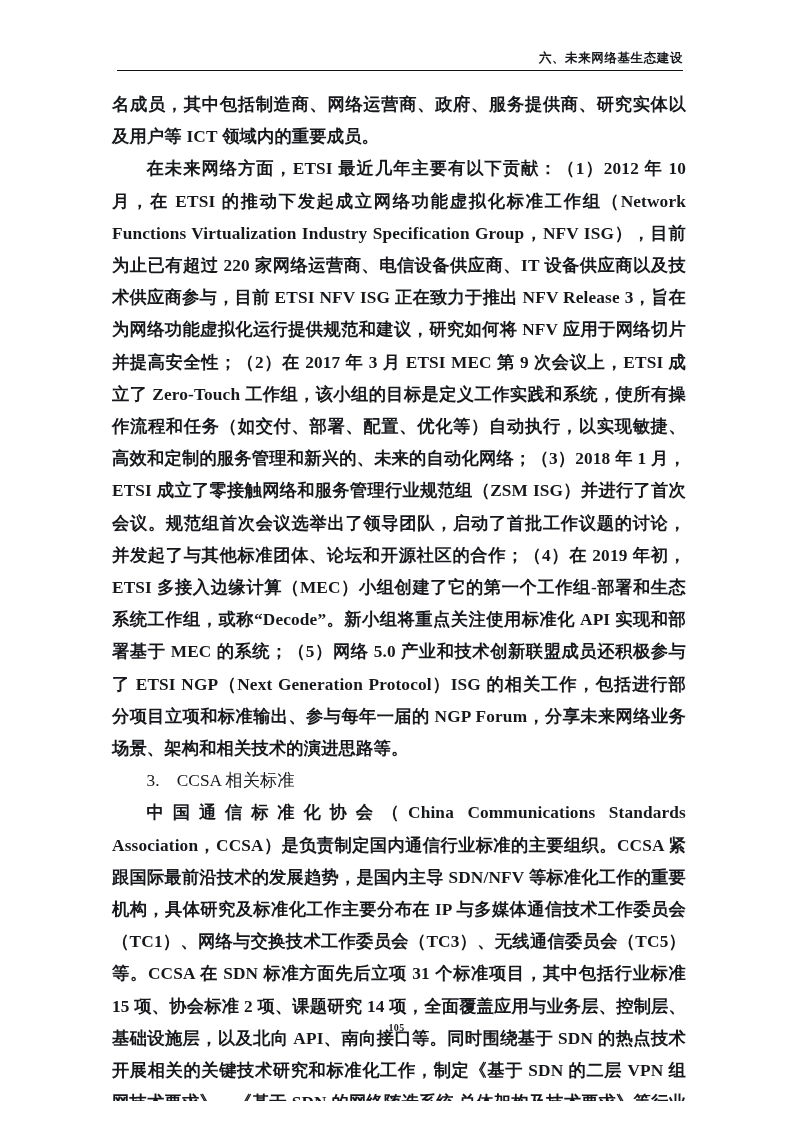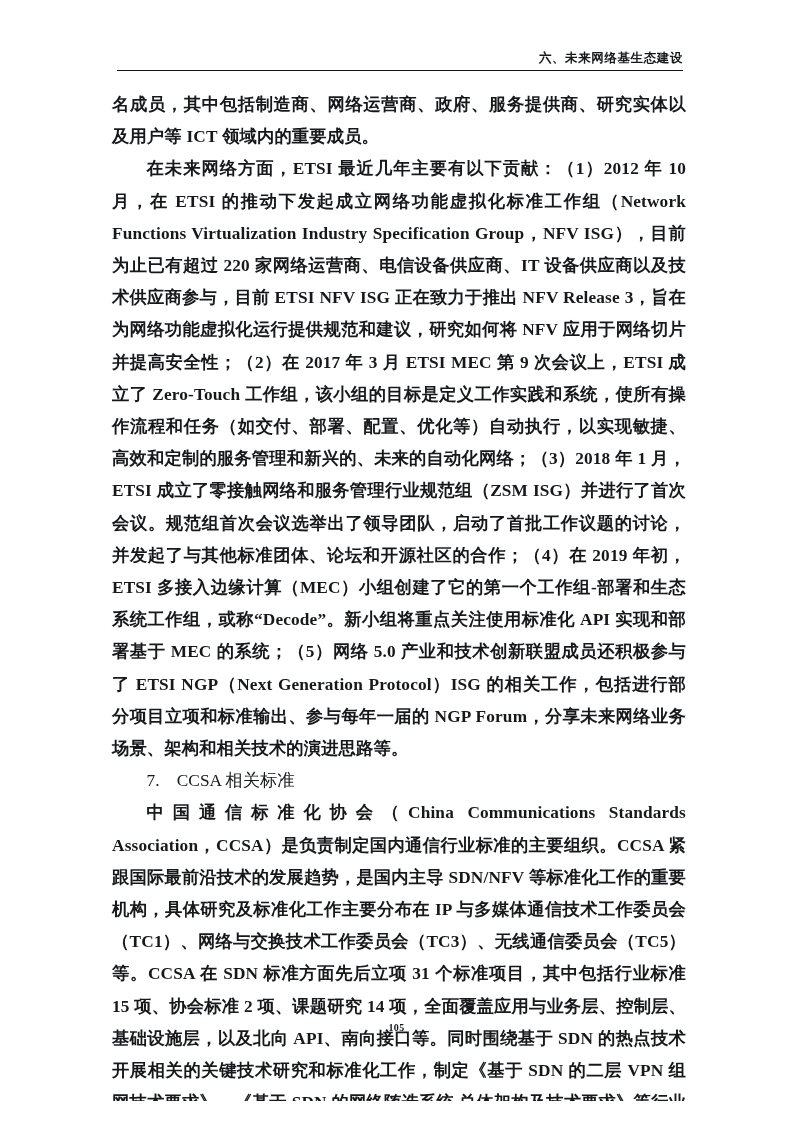--- a/index.html
+++ b/index.html
@@ -99,21 +99,21 @@
     <div class="header-title">六、未来网络基生态建设</div>
     <div class="header-rule"></div>
   </div>
 
   <div class="body-col">
 
     <p class="para">名成员，其中包括制造商、网络运营商、政府、服务提供商、研究实体以及用户等 ICT 领域内的重要成员。</p>
 
     <p class="para indent">在未来网络方面，ETSI 最近几年主要有以下贡献：（1）2012 年 10 月，在 ETSI 的推动下发起成立网络功能虚拟化标准工作组（Network Functions Virtualization Industry Specification Group，NFV ISG），目前为止已有超过 220 家网络运营商、电信设备供应商、IT 设备供应商以及技术供应商参与，目前 ETSI NFV ISG 正在致力于推出 NFV Release 3，旨在为网络功能虚拟化运行提供规范和建议，研究如何将 NFV 应用于网络切片并提高安全性；（2）在 2017 年 3 月 ETSI MEC 第 9 次会议上，ETSI 成立了 Zero-Touch 工作组，该小组的目标是定义工作实践和系统，使所有操作流程和任务（如交付、部署、配置、优化等）自动执行，以实现敏捷、高效和定制的服务管理和新兴的、未来的自动化网络；（3）2018 年 1 月，ETSI 成立了零接触网络和服务管理行业规范组（ZSM ISG）并进行了首次会议。规范组首次会议选举出了领导团队，启动了首批工作议题的讨论，并发起了与其他标准团体、论坛和开源社区的合作；（4）在 2019 年初，ETSI 多接入边缘计算（MEC）小组创建了它的第一个工作组-部署和生态系统工作组，或称“Decode”。新小组将重点关注使用标准化 API 实现和部署基于 MEC 的系统；（5）网络 5.0 产业和技术创新联盟成员还积极参与了 ETSI NGP（Next Generation Protocol）ISG 的相关工作，包括进行部分项目立项和标准输出、参与每年一届的 NGP Forum，分享未来网络业务场景、架构和相关技术的演进思路等。</p>
 
-    <p class="heading-num">7.　CCSA 相关标准</p>
+    <p class="heading-num">3.　CCSA 相关标准</p>
 
     <p class="para indent">中国通信标准化协会（China Communications Standards Association，CCSA）是负责制定国内通信行业标准的主要组织。CCSA 紧跟国际最前沿技术的发展趋势，是国内主导 SDN/NFV 等标准化工作的重要机构，具体研究及标准化工作主要分布在 IP 与多媒体通信技术工作委员会（TC1）、网络与交换技术工作委员会（TC3）、无线通信委员会（TC5）等。CCSA 在 SDN 标准方面先后立项 31 个标准项目，其中包括行业标准 15 项、协会标准 2 项、课题研究 14 项，全面覆盖应用与业务层、控制层、基础设施层，以及北向 API、南向接口等。同时围绕基于 SDN 的热点技术开展相关的关键技术研究和标准化工作，制定《基于 SDN 的二层 VPN 组网技术要求》、《基于 SDN 的网络随选系统 总体架构及技术要求》等行业标准。CCSA 在 NFV 标准方面先后立项 34 个标准项目，包括行业标准 12 项、协会标准 1 项、研究课题 21 项，其中 3 项横跨 SDN 和 NFV。标准重点聚焦 MANO，涵盖 VNF、NFVI，并延伸到 OSS 和模板。同时制定了《网络功能虚拟化编排器（NFVO）技术要求总体要求》、《核心网网络功能虚拟化 总体技术要</p>
 
   </div>
 
   <div class="page-number">105</div>
 
 </div>
 
 </body></html>

